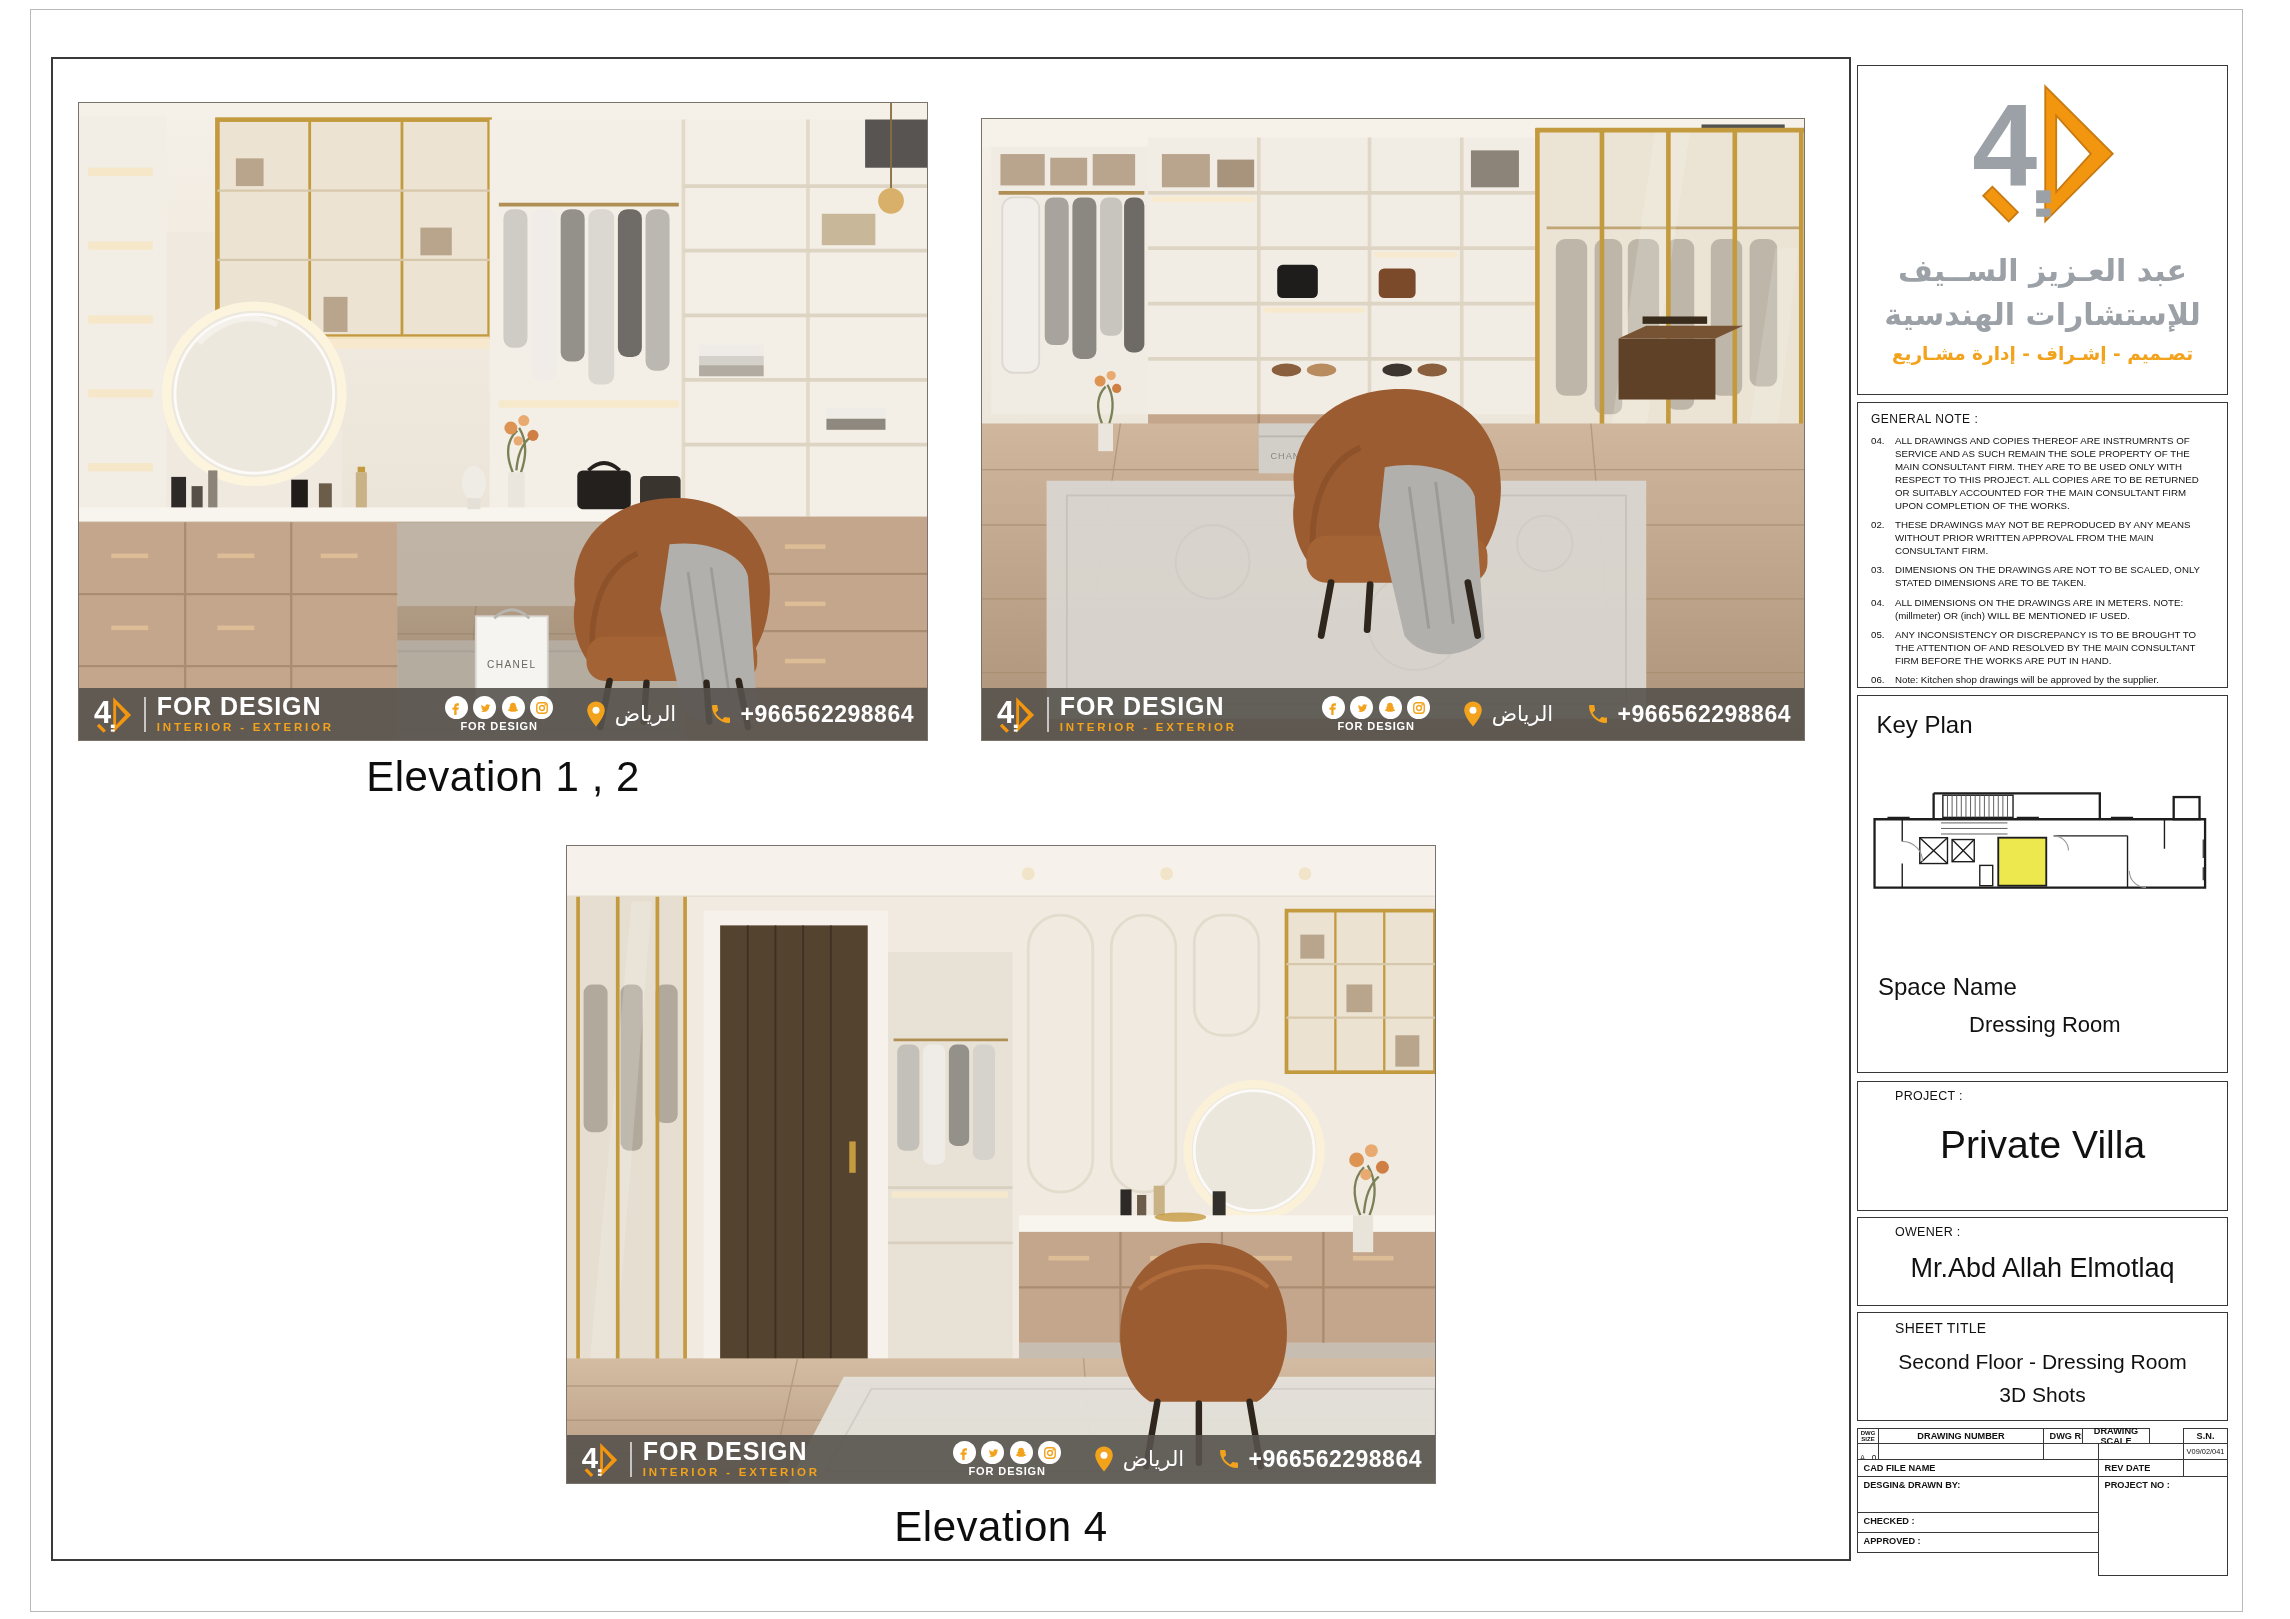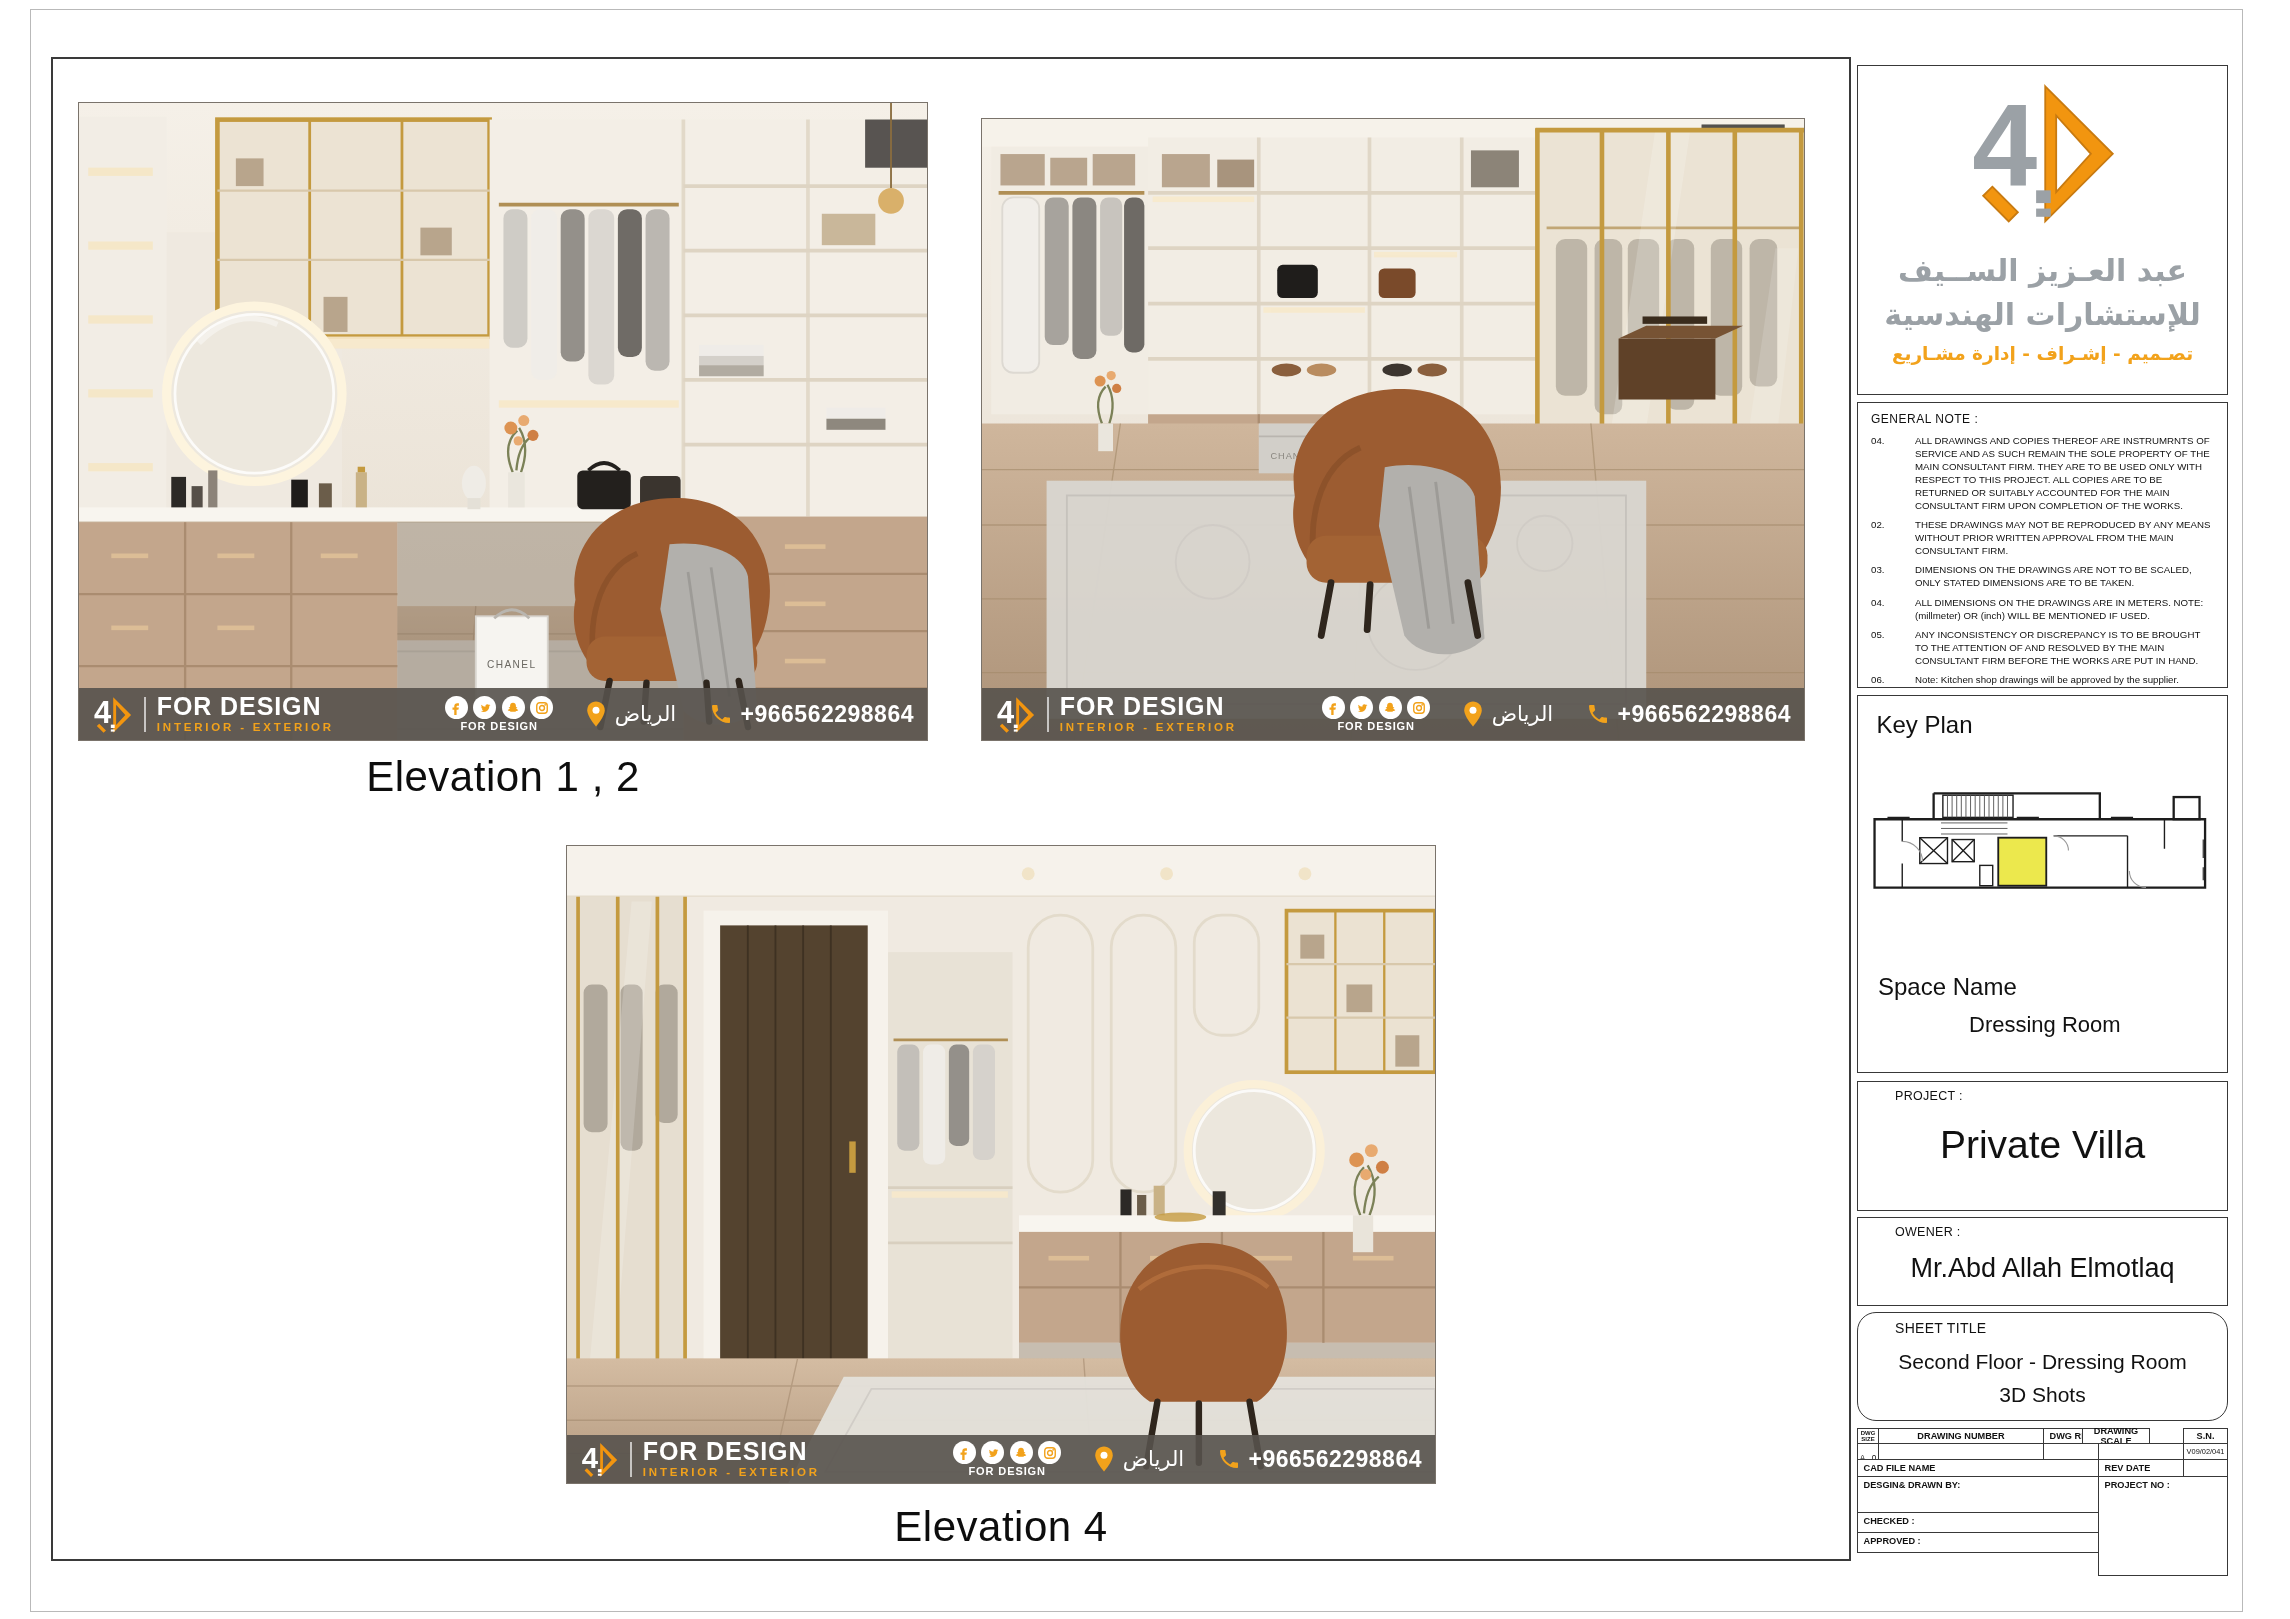--- a/index.html
+++ b/index.html
@@ -37,29 +37,29 @@
 
   
   .tb-box{position:absolute;left:1857px;width:371px;border:1.8px solid #383838;box-sizing:border-box;background:#fff;}
   .tb-logo{top:65px;height:330px;display:flex;flex-direction:column;align-items:center;}
   .co-ar{font-family:"DejaVu Sans",sans-serif;direction:rtl;color:#9ba1a6;font-weight:700;font-size:30px;line-height:1.45;text-align:center;}
   .co-svc{font-family:"DejaVu Sans",sans-serif;direction:rtl;color:#f2a21b;font-weight:700;font-size:18.5px;margin-top:7.4px;text-align:center;}
   .tb-notes{top:402px;height:286px;padding:9.2px 13px;box-sizing:border-box;}
   .gn-head{font-size:12px;letter-spacing:0.5px;margin-bottom:9.2px;}
   .note{display:flex;margin-bottom:6.5px;font-size:9.7px;line-height:1.33;}
   .note .n{width:24px;flex:none;}
-  .note .t{width:319px;margin-left:20px;}
+  .note .t{width:319px;}
   .tb-keyplan{top:695px;height:378px;}
   .kp-head{position:absolute;left:18.5px;top:14.8px;font-size:24px;}
   .kp-svg{position:absolute;left:11px;top:88px;}
   .space-label{position:absolute;left:20px;top:277px;font-size:24px;}
   .space-value{position:absolute;left:111px;top:316px;font-size:22px;}
   .tb-project{top:1081px;height:130px;}
   .tb-owner{top:1217px;height:89px;}
-  .tb-sheet{top:1312px;height:109px;border-radius:19px;}
+  .tb-sheet{top:1312px;height:109px;}
   .tb-label{position:absolute;left:12px;top:7.4px;font-size:12.5px;letter-spacing:0.3px;margin-left:25px;}
   .proj-value{position:absolute;left:0;top:41px;width:100%;text-align:center;font-size:39px;}
   .owner-value{position:absolute;left:0;top:35px;width:100%;text-align:center;font-size:27px;}
   .sheet-l1{position:absolute;left:0;top:37px;width:100%;text-align:center;font-size:21px;}
   .sheet-l2{position:absolute;left:0;top:70px;width:100%;text-align:center;font-size:21px;}
   .tb-table{top:1428px;height:125px;border:none;}
   .tcell{position:absolute;border:1.4px solid #383838;box-sizing:border-box;font-size:9.2px;font-weight:700;
          display:flex;align-items:center;justify-content:center;text-align:center;background:#fff;color:#111;}
   .tl{justify-content:flex-start;align-items:flex-start;padding:2.8px 0 0 5.5px;text-align:left;}
 </style>

